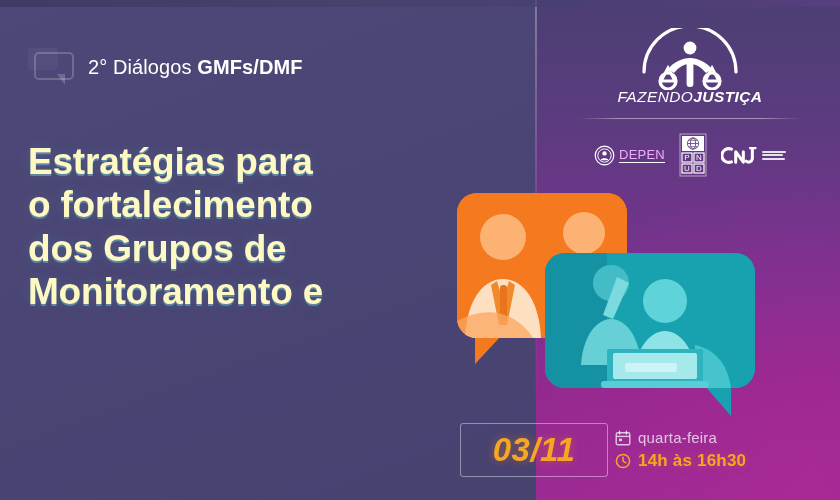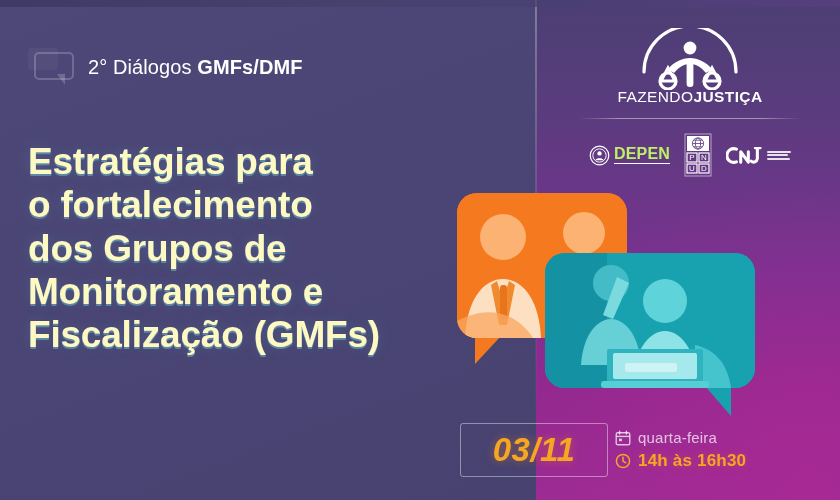--- a/index.html
+++ b/index.html
@@ -67,36 +67,36 @@
     letter-spacing:-.2px;
     text-shadow:0 2px 0 rgba(120,220,225,.42), 0 0 14px rgba(100,210,220,.18);
   }
   .headline span{display:block;}
   
   .logo-block{
     position:absolute;left:560px;top:28px;width:260px;text-align:center;
   }
   .fj-mark{width:112px;height:62px;margin:0 auto 2px;display:block;}
   .fj-word{
-    color:#ffffff;font-size:15.5px;letter-spacing:.4px;margin-top:-4px;
+    color:#ffffff;font-size:15.5px;letter-spacing:.4px;margin-top:-4px;font-style:italic;
   }
   .fj-word .thin{font-weight:400;}
   .fj-word .thick{font-weight:700;}
   .logo-rule{
     margin:12px auto 0;width:222px;height:1px;
     background:linear-gradient(90deg,rgba(255,255,255,0) 0%,rgba(255,255,255,.45) 18%,rgba(255,255,255,.45) 82%,rgba(255,255,255,0) 100%);
   }
   .partners{
     display:flex;align-items:center;justify-content:center;gap:14px;margin-top:14px;
   }
   .partner{display:flex;align-items:center;}
   .depen{display:flex;align-items:center;gap:4px;}
   .depen-seal{width:21px;height:21px;flex:none;}
   .depen-txt{
-    color:#bef264;font-size:16px;font-weight:700;letter-spacing:.2px;
+    color:#f0abfc;font-size:13px;font-weight:400;letter-spacing:.2px;
     border-bottom:1.6px solid #fff;padding-bottom:1px;line-height:1;
   }
   .pnud{width:28px;height:44px;display:block;}
   .cnj{display:flex;align-items:center;gap:3px;}
   .cnj-mark{width:38px;height:19px;display:block;}
   .cnj-sub{
     display:flex;flex-direction:column;gap:1.5px;
   }
   .cnj-sub i{display:block;height:2px;background:rgba(255,255,255,.85);border-radius:1px;}
   .cnj-sub i:nth-child(1){width:24px;}
@@ -165,21 +165,20 @@
     <div class="header-title">
       <span class="light">2° Diálogos </span><span class="bold">GMFs/DMF</span>
     </div>
   </div>
 
   <div class="headline">
     <span>Estratégias para</span>
     <span>o fortalecimento</span>
     <span>dos Grupos de</span>
     <span>Monitoramento e</span>
-    <span>Fiscalização (GMFs)</span>
   </div>
 
   <div class="logo-block">
 
     <svg class="fj-mark" viewBox="0 0 112 62">
       <path d="M10 44 A46 46 0 0 1 102 44" fill="none" stroke="#ffffff" stroke-width="3.2" stroke-linecap="round"></path>
       <circle cx="56" cy="20" r="6.4" fill="#ffffff"></circle>
       <path d="M56 30 C48 30 40 34 34 41 L40 45 C45 39 50 36 56 36 C62 36 67 39 72 45 L78 41 C72 34 64 30 56 30 Z" fill="#ffffff"></path>
       <rect x="52.6" y="34" width="6.8" height="25" rx="3" fill="#ffffff"></rect>
       <path d="M34 40 L27 53 L41 53 Z" fill="none" stroke="#ffffff" stroke-width="3"></path>

